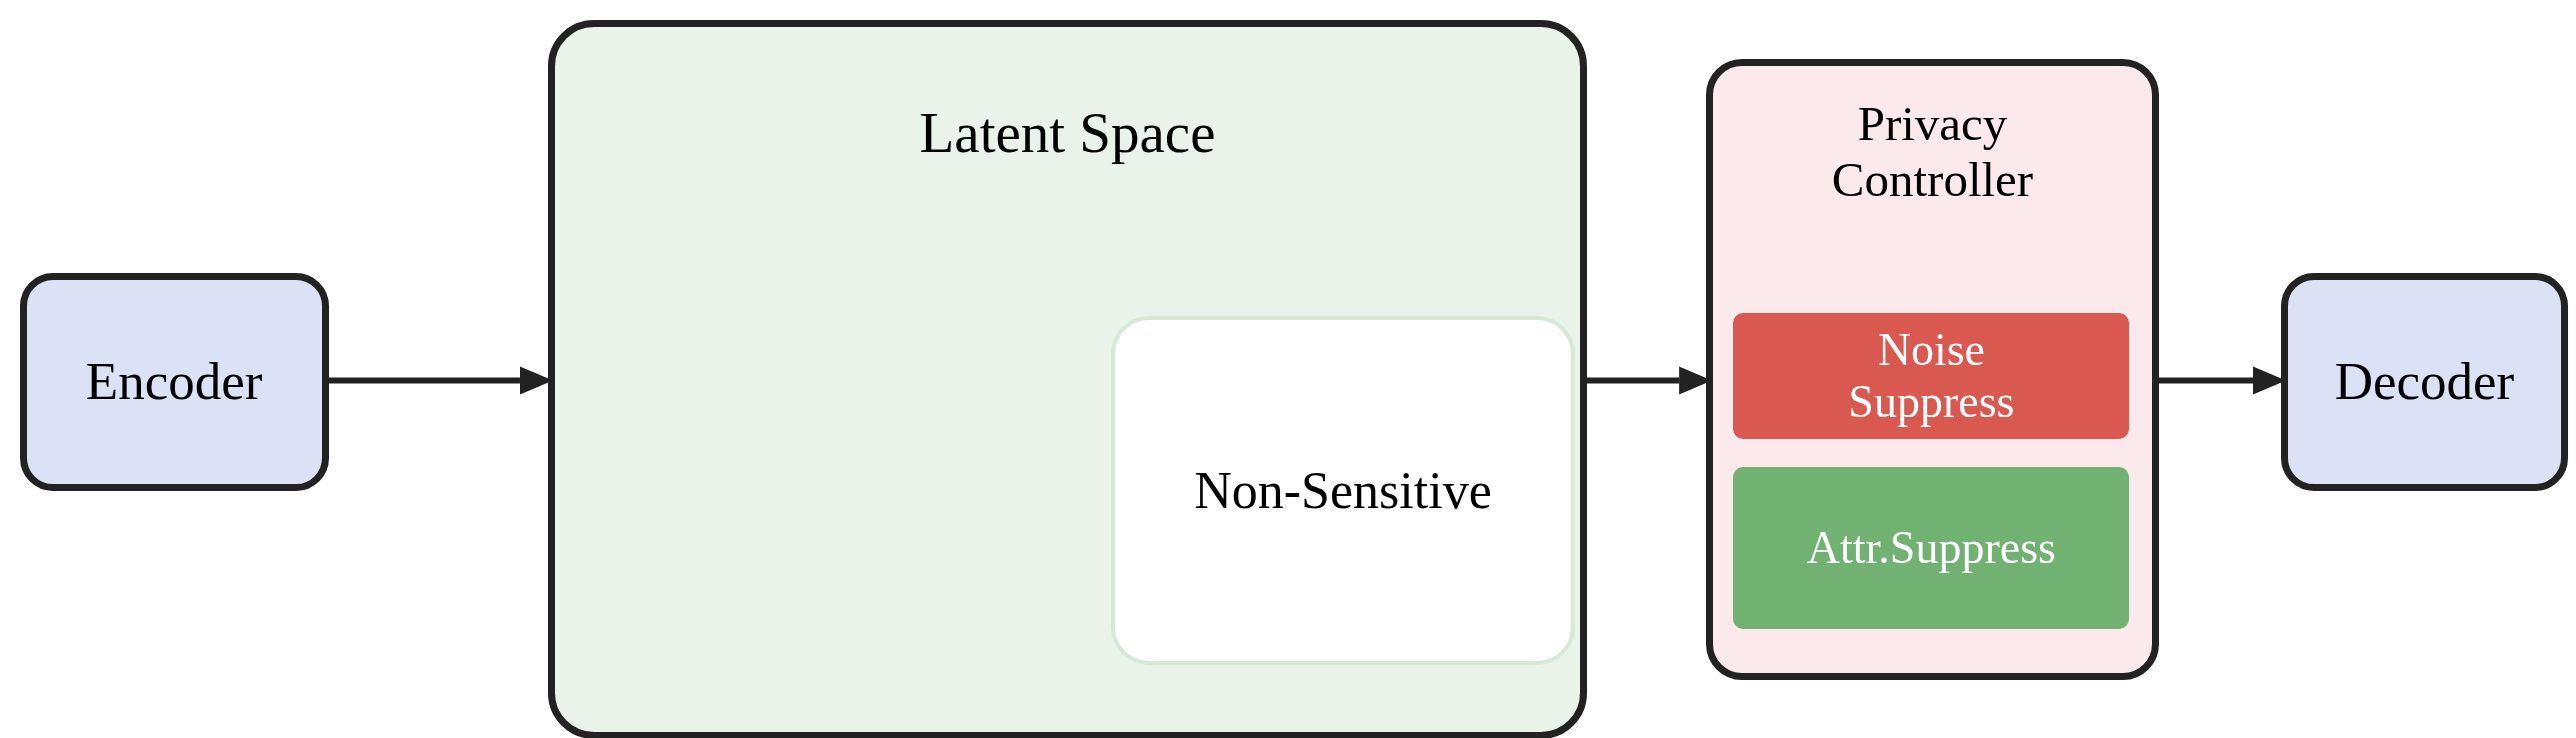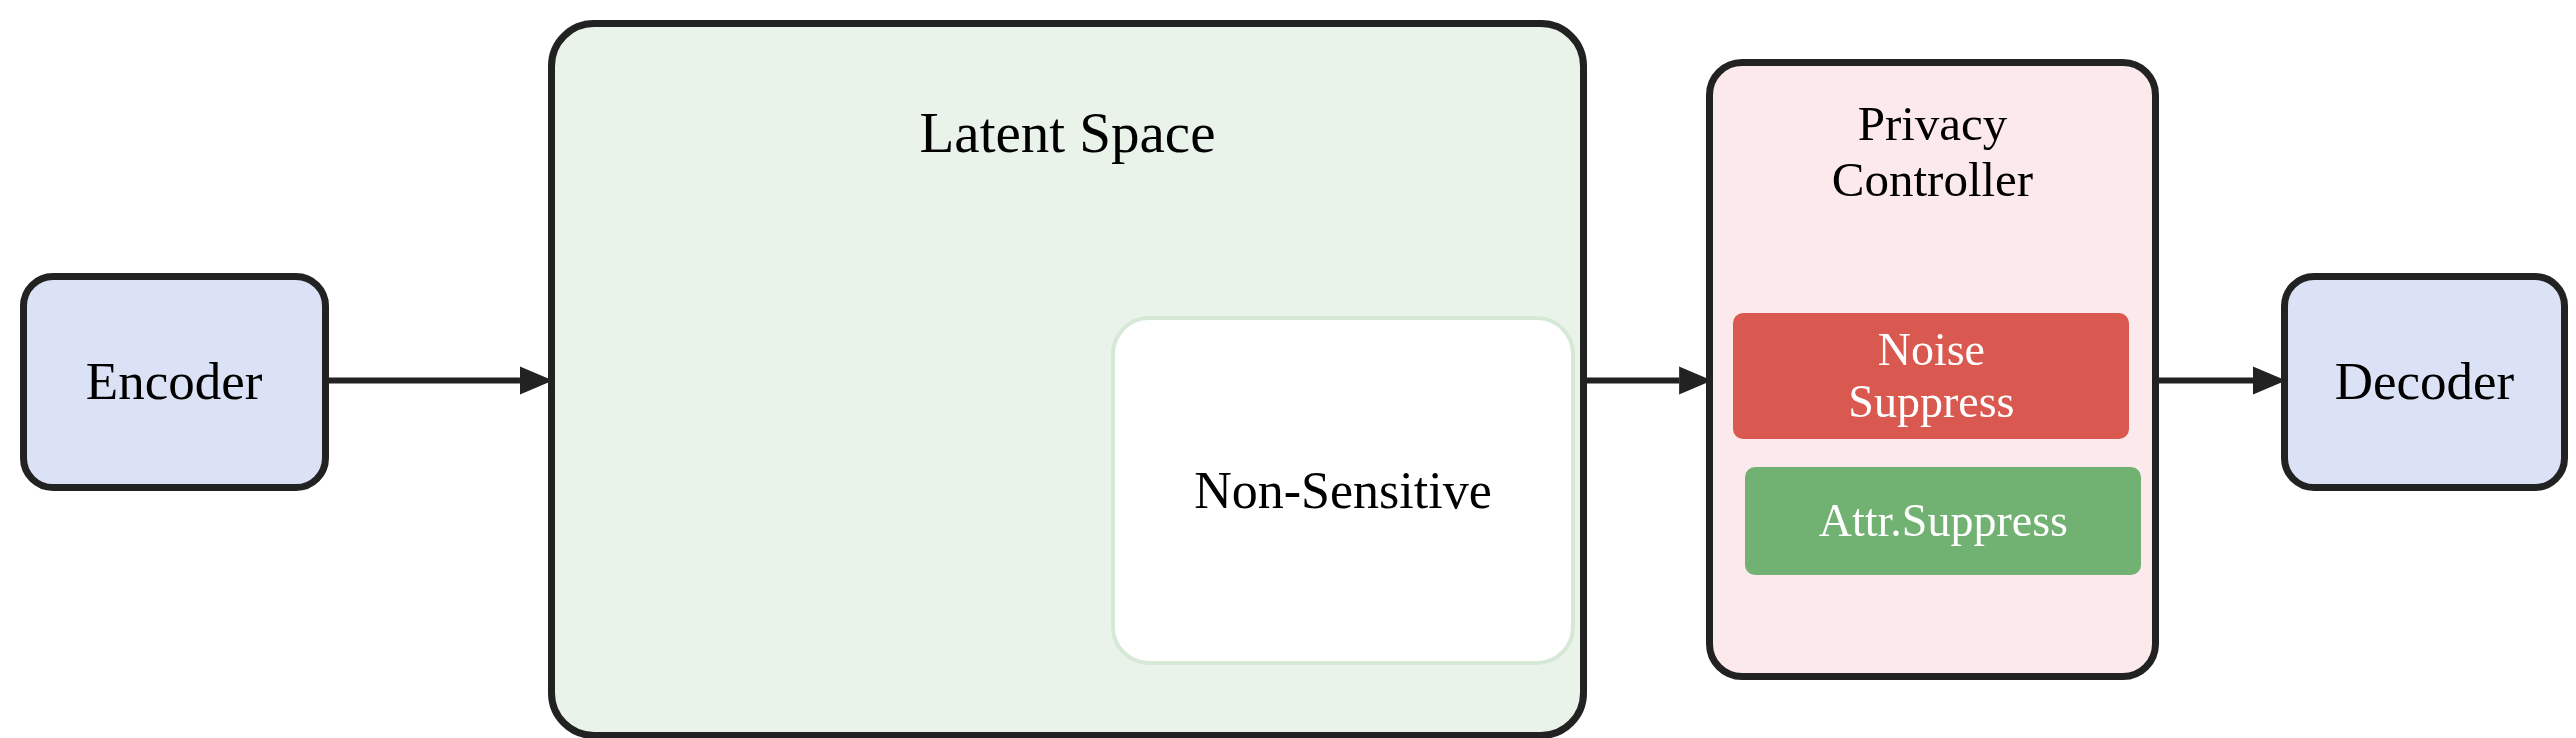--- a/index.html
+++ b/index.html
@@ -117,24 +117,23 @@
     line-height: 1.12;
   }
   #noise-injection-module {
     top: 247px;
     height: 126px;
     background: #d9584f;
     font-size: 46px;
   }
   #attr-suppress-module {
     top: 401px;
-    height: 108px;
+    height: 162px;
     background: #71b171;
     font-size: 46px;
-    margin-left: 12px;
   }
 
   
   .arrow {
     position: absolute;
     height: 31px;
     display: block;
   }
   #arrow-encoder-latent  { left: 325px;  top: 365px; width: 228px; }
   #arrow-latent-privacy  { left: 1582px; top: 365px; width: 130px; }

